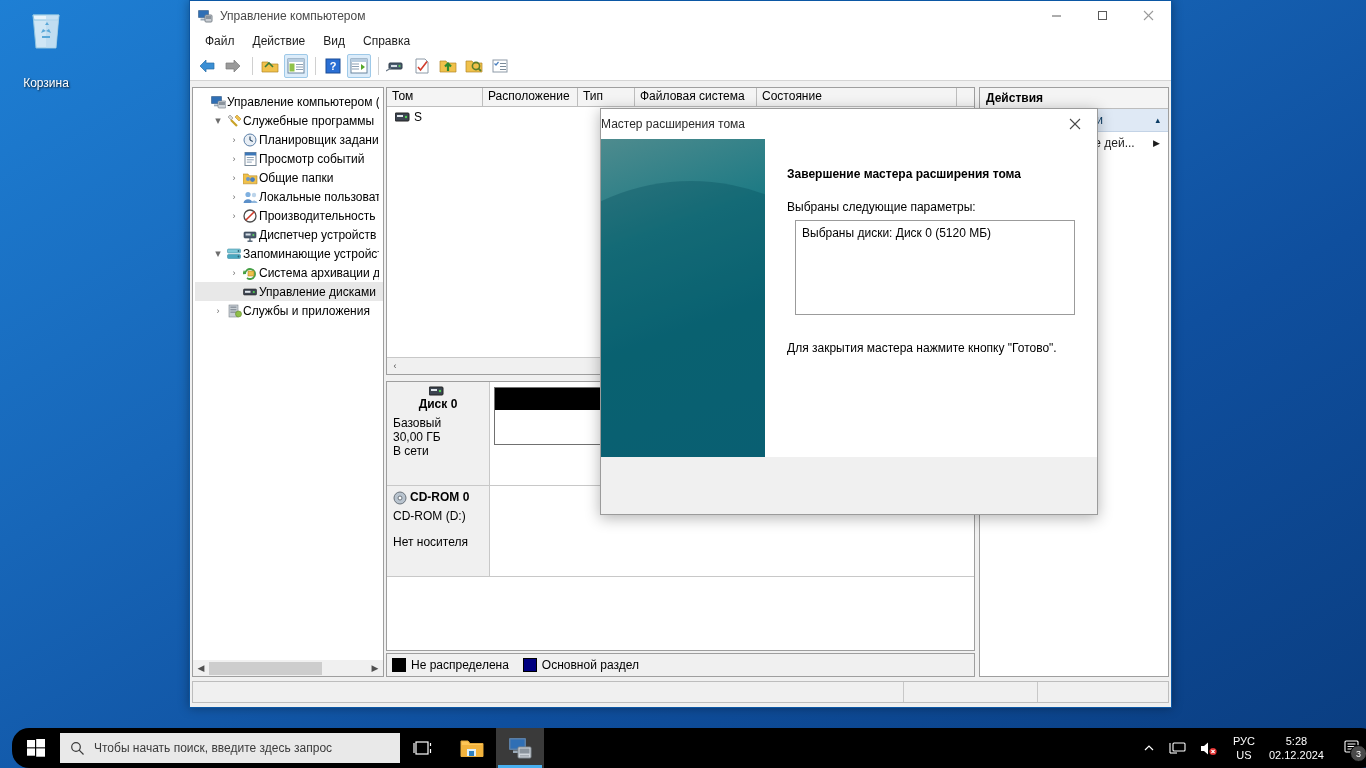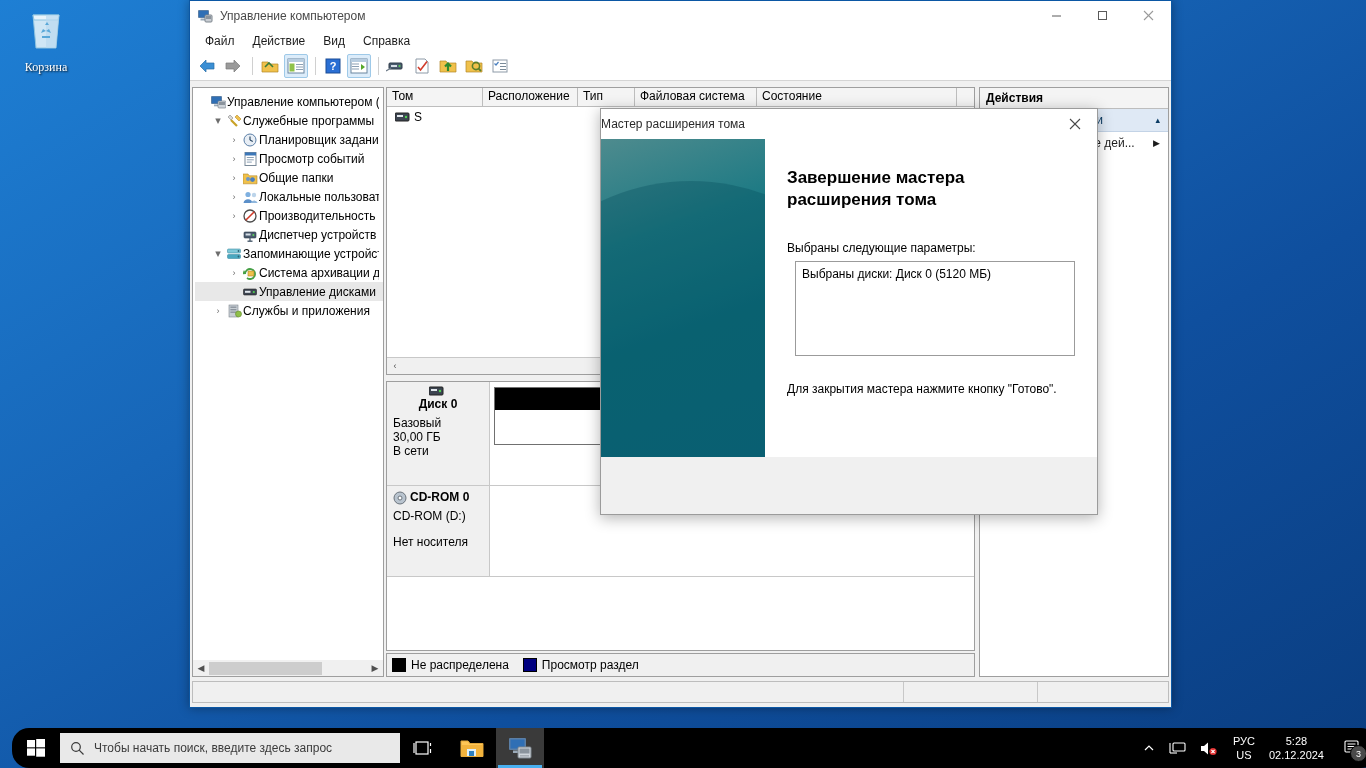--- a/index.html
+++ b/index.html
@@ -18,23 +18,22 @@
     position: absolute;
     left: 8px; top: 6px;
     width: 76px;
     text-align: center;
     cursor: default;
   }
   #desktop-icon-recyclebin .lbl {
     color: #ffffff;
     font-size: 12px;
     text-shadow: 1px 1px 2px rgba(0,0,0,.85);
-    margin-top: 4px;
+    margin-top: 20px;
     display: block;
-    font-family: Liberation Serif, serif;
   }
 
   
   #mmc-window {
     position: absolute;
     left: 189px; top: 0px;
     width: 983px; height: 708px;
     background: #f0f0f0;
     border: 1px solid #0b57a4;
     box-shadow: 0 0 10px rgba(0,0,0,.35);
@@ -293,23 +292,23 @@
     width: 420px; height: 420px;
     border-radius: 50%;
     background: rgba(0,70,86,0.30);
   }
   #wiz-main {
     flex: 1;
     padding: 28px 22px 0 22px;
     box-sizing: border-box;
   }
   #wiz-heading {
-    font-size: 17px; font-weight: bold; color: #000;
+    font-size: 12px; font-weight: bold; color: #000;
     line-height: 1.28;
-    margin-bottom: 30px;
+    margin-bottom: 18px;
     max-width: 270px;
   }
   #wiz-sub { font-size: 12px; color: #000; margin-bottom: 6px; }
   #wiz-box {
     border: 1px solid #9b9b9b;
     background: #fff;
     height: 95px;
     padding: 5px 6px;
     box-sizing: border-box;
     font-size: 12px;
@@ -770,21 +769,21 @@
         </div>
       </div>
 
       <div id="legend">
         <div class="lgitem">
           <span class="lgswatch" style="background:#000000;"></span>
           <span>Не распределена</span>
         </div>
         <div class="lgitem">
           <span class="lgswatch" style="background:#000080;"></span>
-          <span>Просмотр раздел</span>
+          <span>Основной раздел</span>
         </div>
       </div>
     </div>
 
     <div id="pane-actions">
       <div id="actions-title">Действия</div>
       <div class="act-group">
         <span>Управление дисками</span>
         <span style="font-size:9px;">▴</span>
       </div>

